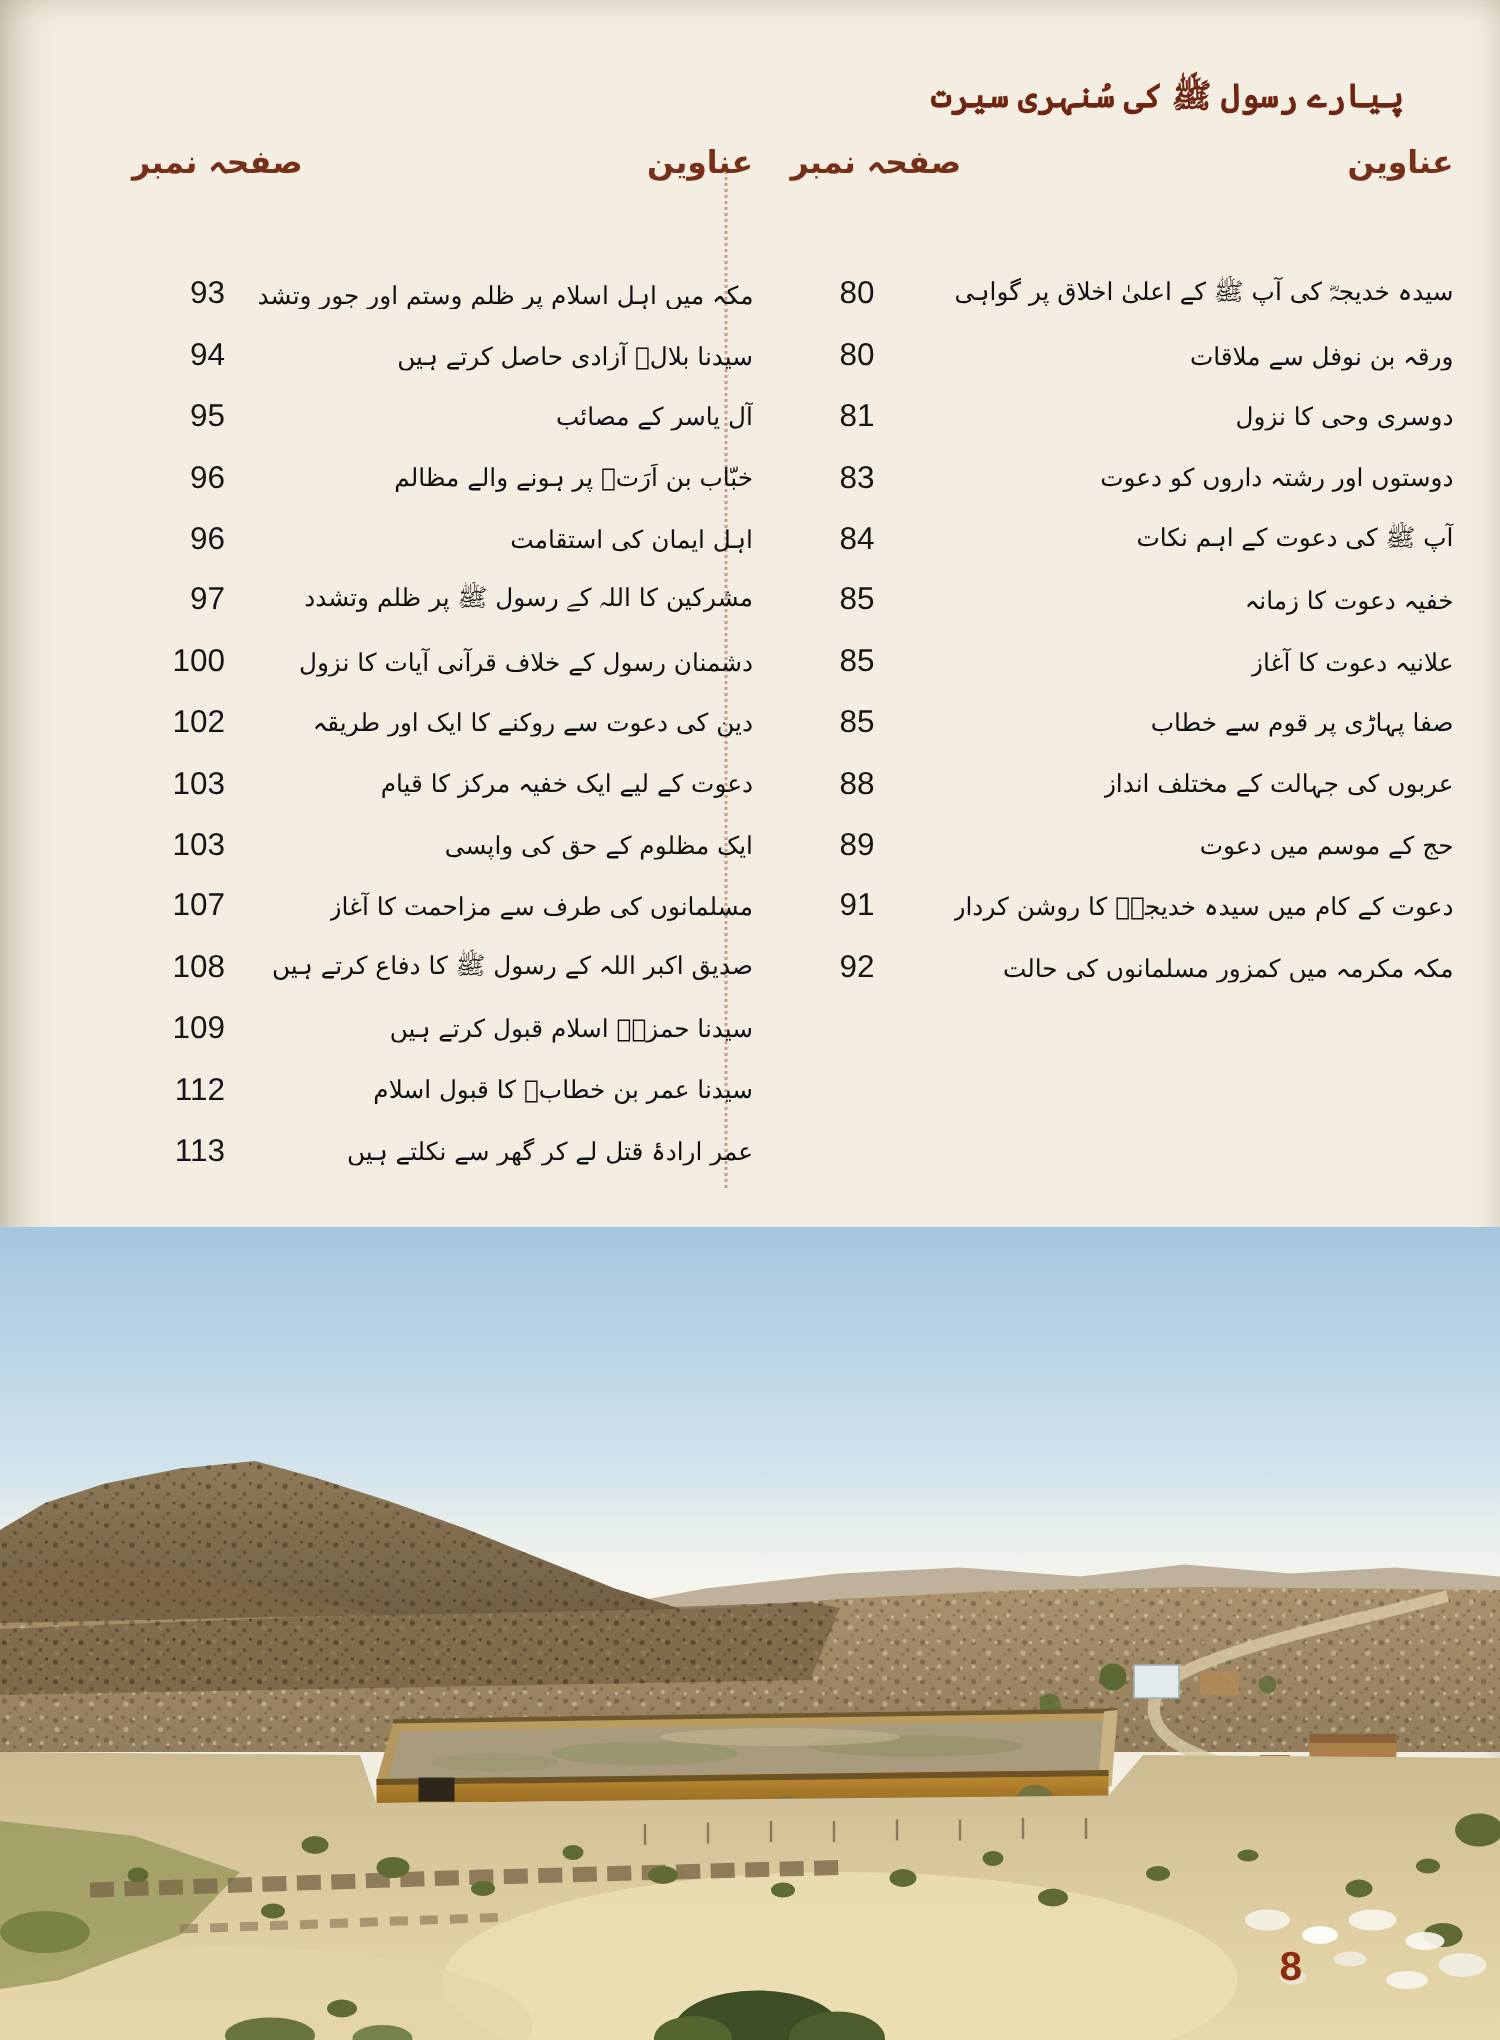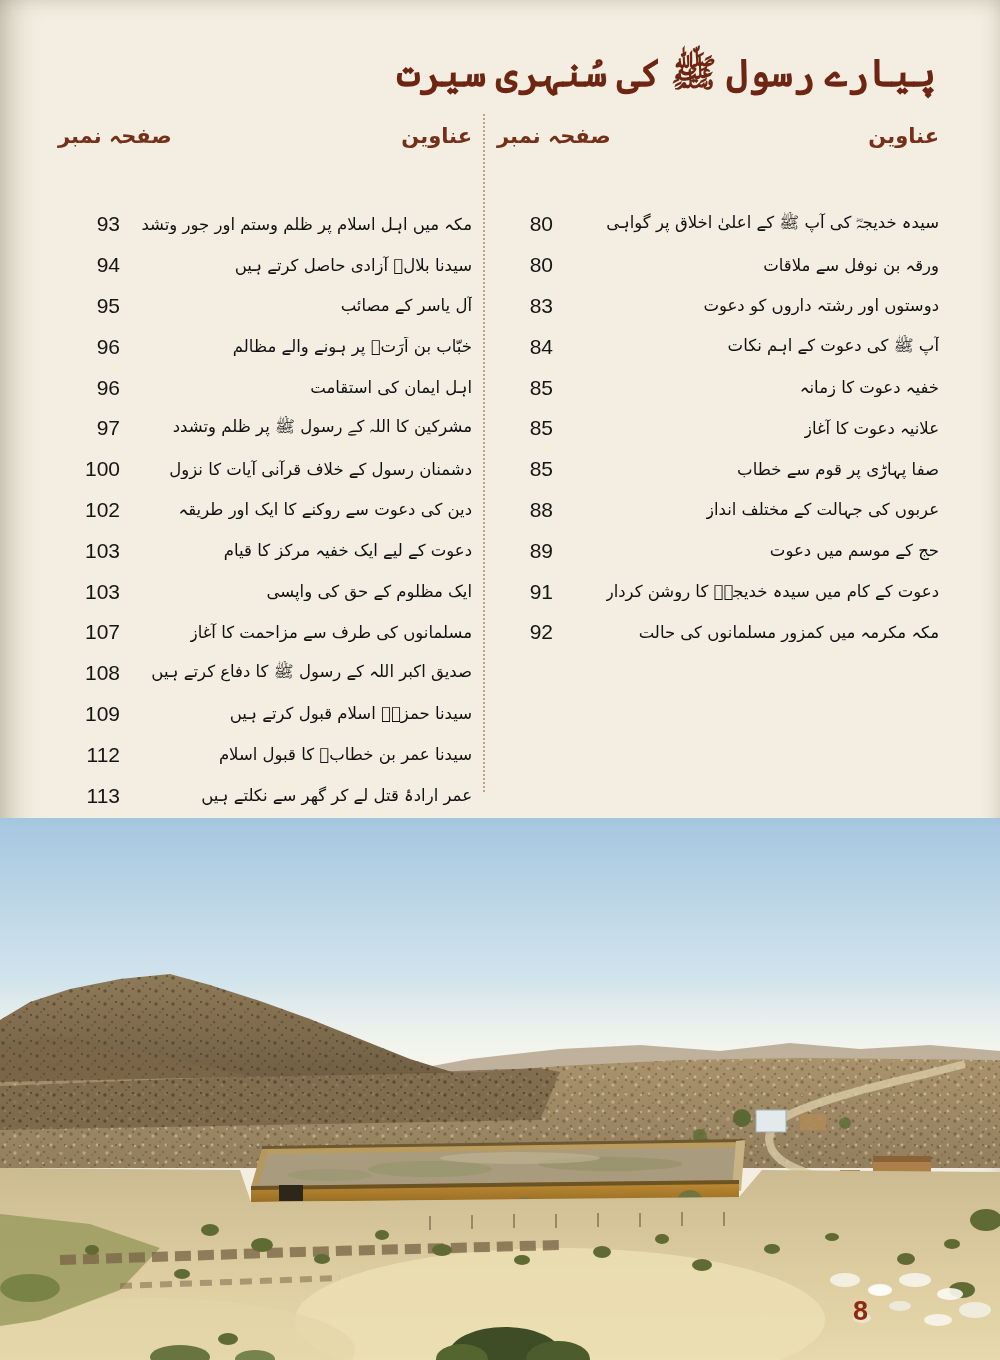--- a/index.html
+++ b/index.html
@@ -7,28 +7,28 @@
     position:relative;width:1000px;height:1360px;overflow:hidden;
     background:#f3eee1;
     box-shadow:inset 26px 0 30px -18px rgba(110,100,80,.38),
                inset -14px 0 24px -14px rgba(120,110,90,.22),
                inset 0 -14px 22px -12px rgba(110,100,80,.30),
                inset 0 16px 22px -16px rgba(120,110,90,.18);
     font-family:"DejaVu Sans",sans-serif;
   }
   .book-title{
     position:absolute;top:50px;right:64px;
-    color:#6e2613;font-weight:bold;font-size:38px;letter-spacing:.5px;
-    font-family:Liberation Serif, serif;white-space:nowrap;
+    color:#6e2613;font-weight:bold;font-size:22px;letter-spacing:.5px;
+    font-family:Liberation Sans, sans-serif;white-space:nowrap;
   }
   .divider{
     position:absolute;left:483px;top:114px;height:678px;width:0;
     border-left:2px dotted #c79e8b;
   }
-  .col{position:absolute;top:124px;}
+  .col{position:absolute;top:96px;margin-left:30px;}
   .col-first{left:497px;width:442px;}
   .col-second{left:58px;width:414px;}
   .col-head{
     display:flex;justify-content:space-between;align-items:flex-start;
     height:80px;color:#76301a;font-weight:bold;
   }
   .col-head span{font-size:21px;white-space:nowrap;}
   .rows{}
   .row{height:40.8px;display:flex;align-items:center;}
   .num{
@@ -70,20 +70,24 @@
         <div class="row">
           <span class="num">80</span>
           <span class="ttl" dir="rtl">سیدہ خدیجہؓ کی آپ ﷺ کے اعلیٰ اخلاق پر گواہی</span>
         </div>
 
         <div class="row">
           <span class="num">80</span>
           <span class="ttl" dir="rtl">ورقہ بن نوفل سے ملاقات</span>
         </div>
 
+        <div class="row">
+          <span class="num">81</span>
+          <span class="ttl" dir="rtl">دوسری وحی کا نزول</span>
+        </div>
 
 
         <div class="row">
           <span class="num">83</span>
           <span class="ttl" dir="rtl">دوستوں اور رشتہ داروں کو دعوت</span>
         </div>
 
         <div class="row">
           <span class="num">84</span>
           <span class="ttl" dir="rtl">آپ ﷺ کی دعوت کے اہم نکات</span>

